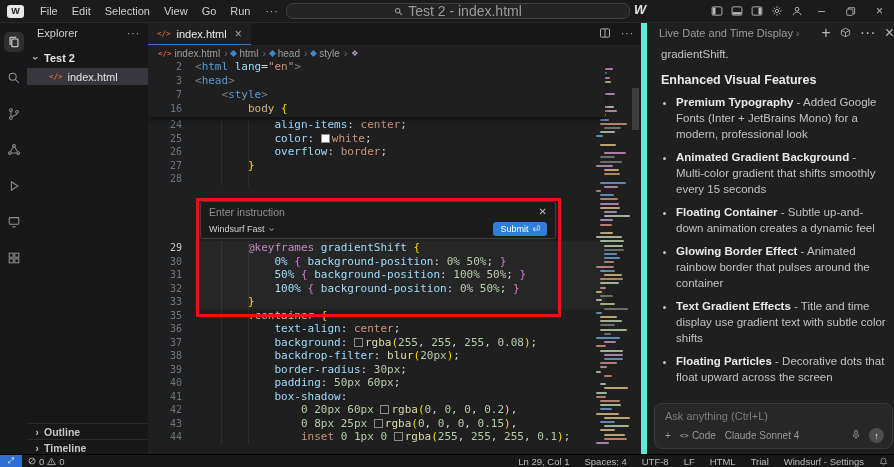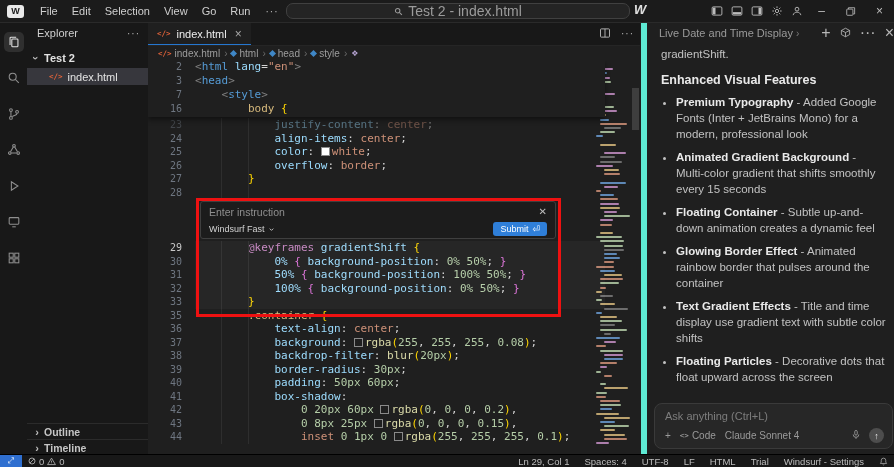--- a/index.html
+++ b/index.html
@@ -316,24 +316,20 @@
         <span class="crumb-sep">›</span>
         <span class="sym-icon">❖</span>
       </div>
 
     <div id="code-area">
       <div id="chat-zone"></div>
 
       <div id="block-a">
         <div class="guide" style="left:73px;"></div>
         <div class="guide" style="left:100px;"></div>
-      <div class="code-row dim">
-            <span class="ln">23</span>
-            <span class="code">            <span class="tk-prop">justify-content</span><span class="tk-pun">: </span><span class="tk-val">center</span><span class="tk-pun">;</span></span>
-          </div>
           <div class="code-row">
             <span class="ln">24</span>
             <span class="code">            <span class="tk-prop">align-items</span><span class="tk-pun">: </span><span class="tk-val">center</span><span class="tk-pun">;</span></span>
           </div>
           <div class="code-row">
             <span class="ln">25</span>
             <span class="code">            <span class="tk-prop">color</span><span class="tk-pun">: </span><span class="swatch light"></span><span class="tk-val">white</span><span class="tk-pun">;</span></span>
           </div>
           <div class="code-row">
             <span class="ln">26</span>

